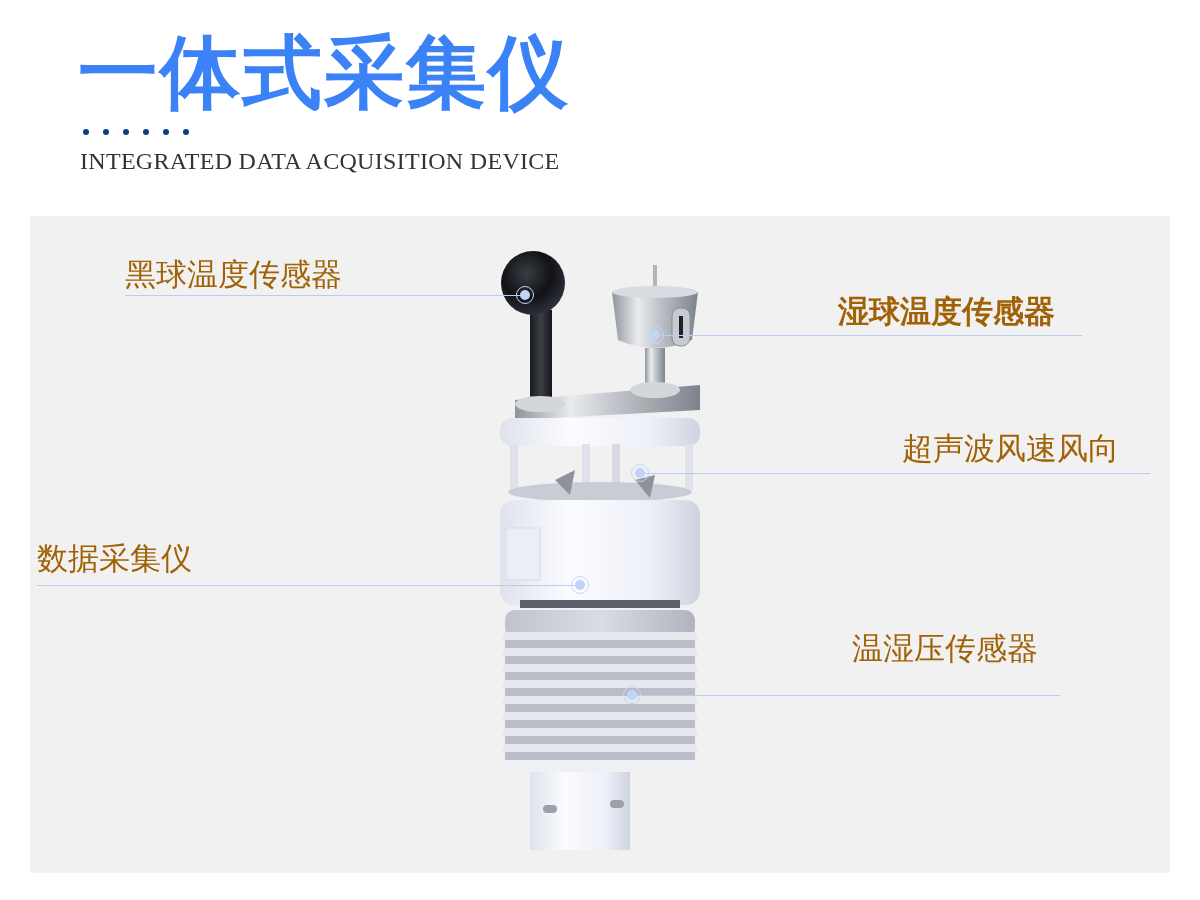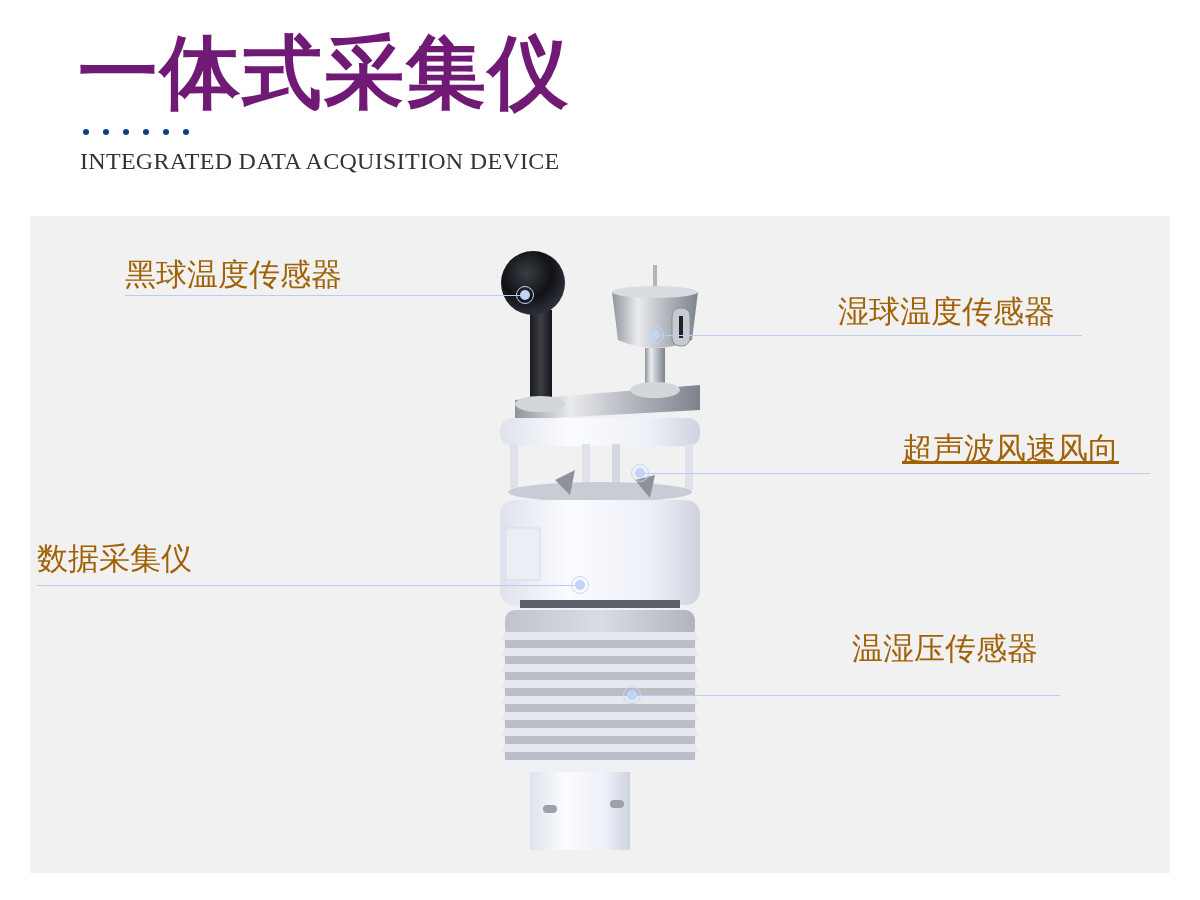--- a/index.html
+++ b/index.html
@@ -1,17 +1,17 @@
 <!DOCTYPE html>
 <html><head>
 <meta charset="utf-8">
 <style>
   html,body{margin:0;padding:0;}
   body{width:1200px;height:900px;background:#ffffff;position:relative;overflow:hidden;font-family:"DejaVu Sans",sans-serif;}
-  .title{position:absolute;left:78px;top:28px;font-size:80px;font-weight:bold;color:#701a75;letter-spacing:2px;line-height:90px;}
+  .title{position:absolute;left:78px;top:28px;font-size:80px;font-weight:bold;color:#3b82f6;letter-spacing:2px;line-height:90px;}
   .dots{position:absolute;left:83px;top:129px;display:flex;gap:14px;}
   .dot{width:6px;height:6px;border-radius:50%;background:#0d3f7f;}
   .subtitle{position:absolute;left:80px;top:148px;font-family:Liberation Serif, serif;font-size:24px;color:#333;letter-spacing:0.3px;}
   .panel{position:absolute;left:30px;top:216px;width:1140px;height:657px;background:#f1f1f1;}
   .label{position:absolute;font-size:31px;color:#a16207;line-height:36px;white-space:nowrap;}
   .leader{position:absolute;height:1px;background:#b8cdef;}
   .marker{position:absolute;width:16px;height:16px;margin:-9px 0 0 -9px;border:1px solid #c6d6f3;border-radius:50%;box-sizing:content-box;}
   .marker::after{content:"";position:absolute;left:3px;top:3px;width:10px;height:10px;border-radius:50%;background:#c2d4f5;}
   
   .dev{position:absolute;}
@@ -114,25 +114,25 @@
 
   <rect x="530" y="772" width="100" height="78" fill="url(#white)"></rect>
   <rect x="543" y="805" width="14" height="8" rx="4" fill="#9ca0a8"></rect>
   <rect x="610" y="800" width="14" height="8" rx="4" fill="#9ca0a8"></rect>
 </svg>
 
 <div class="label" style="left:125px;top:256px;">黑球温度传感器</div>
 <div class="leader" style="left:125px;top:295px;width:400px;"></div>
 <div class="marker" style="left:525px;top:295px;"></div>
 
-<div class="label" style="left:838px;top:293px;">湿球温度传感器</div>
+<div class="label" style="left:838px;top:293px;font-weight:bold;">湿球温度传感器</div>
 <div class="leader" style="left:655px;top:335px;width:427px;"></div>
 <div class="marker" style="left:655px;top:335px;"></div>
 
-<div class="label" style="left:902px;top:430px;text-decoration:underline;">超声波风速风向</div>
+<div class="label" style="left:902px;top:430px;">超声波风速风向</div>
 <div class="leader" style="left:640px;top:473px;width:510px;"></div>
 <div class="marker" style="left:640px;top:473px;"></div>
 
 <div class="label" style="left:37px;top:540px;text-align:right;">数据采集仪</div>
 <div class="leader" style="left:37px;top:585px;width:543px;"></div>
 <div class="marker" style="left:580px;top:585px;"></div>
 
 <div class="label" style="left:852px;top:630px;">温湿压传感器</div>
 <div class="leader" style="left:632px;top:695px;width:428px;"></div>
 <div class="marker" style="left:632px;top:695px;"></div>

